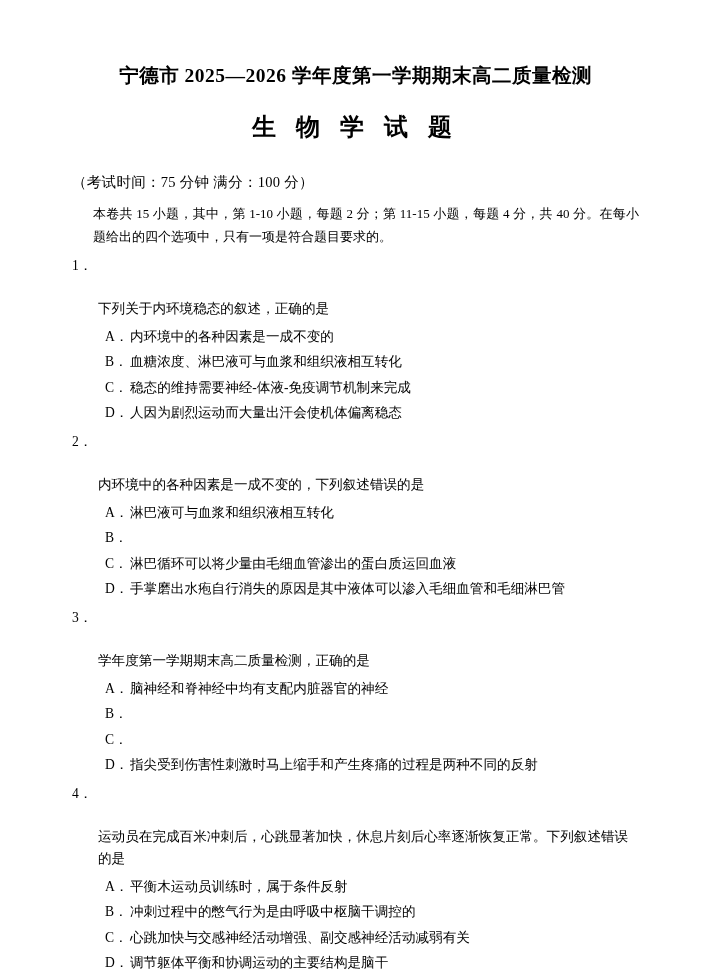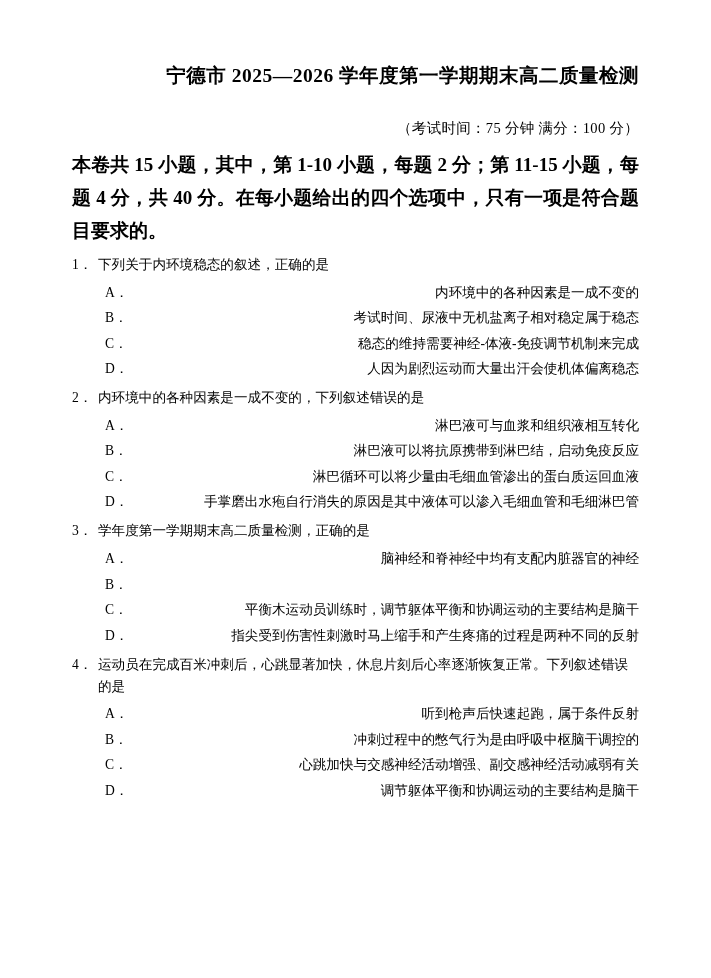--- a/index.html
+++ b/index.html
@@ -15,53 +15,54 @@
     overflow: hidden;
   }
   .page {
     position: relative;
     width: 711px;
     height: 978px;
     box-sizing: border-box;
     padding: 0 72px;
   }
   .doc-title {
-    text-align: right;
+    text-align: center;
     font-size: 19.5px;
     font-weight: bold;
     letter-spacing: 0.5px;
     margin-top: 62px;
     line-height: 1.4;
   }
   .doc-subtitle {
     text-align: center;
     font-size: 24px;
     font-weight: bold;
     letter-spacing: 7px;
     margin-top: 22px;
   }
   .exam-info {
-    text-align: right;
+    text-align: left;
     font-size: 14.5px;
     margin-top: 30px;
     letter-spacing: 0.3px;
   }
   .section-heading {
     text-align: center;
     font-size: 16.5px;
     font-weight: bold;
     margin-top: 19px;
     letter-spacing: 1px;
   }
   .instructions {
-    font-size: 19px;
-    font-weight: bold;
+    font-size: 13px;
+    font-weight: normal;
     line-height: 1.72;
     margin-top: 11px;
     text-align: justify;
+    margin-left: 21px;
   }
   .q-list {
     margin-top: 6px;
   }
   .question {
     margin-top: 7px;
   }
   .q-stem {
     display: flex;
     font-size: 13.6px;
@@ -70,70 +71,71 @@
   }
   .q-num {
     width: 26px;
     flex: 0 0 26px;
     text-align: right;
     padding-right: 6px;
     box-sizing: border-box;
   }
   .q-text {
     flex: 1 1 auto;
+    margin-top: 43px;
   }
   .options {
     margin-top: 2px;
   }
   .option {
     display: flex;
     font-size: 13.6px;
     line-height: 1.62;
     padding: 3.5px 0 0 0;
     align-items: flex-start;
   }
   .opt-label {
     width: 58px;
     flex: 0 0 58px;
     padding-left: 33px;
     box-sizing: border-box;
   }
   .opt-text {
     flex: 1 1 auto;
-    text-align: right;
   }
 </style>
 </head>
 <body>
 
 <div class="page">
 
   <div class="doc-title">宁德市 2025—2026 学年度第一学期期末高二质量检测</div>
 
+  <div class="doc-subtitle">生 物 学 试 题</div>
 
   <div class="exam-info">（考试时间：75 分钟    满分：100 分）</div>
 
 
   <div class="instructions">本卷共 15 小题，其中，第 1-10 小题，每题 2 分；第 11-15 小题，每题 4 分，共 40 分。在每小题给出的四个选项中，只有一项是符合题目要求的。</div>
 
   <div class="q-list">
 
     <div class="question">
       <div class="q-stem">
         <div class="q-num">1．</div>
         <div class="q-text">下列关于内环境稳态的叙述，正确的是</div>
       </div>
       <div class="options">
         <div class="option">
           <div class="opt-label">A．</div>
           <div class="opt-text">内环境中的各种因素是一成不变的</div>
         </div>
         <div class="option">
           <div class="opt-label">B．</div>
-          <div class="opt-text">考试时间、尿液中无机盐离子相对稳定属于稳态</div>
+          <div class="opt-text">血糖浓度、淋巴液可与血浆和组织液相互转化</div>
         </div>
         <div class="option">
           <div class="opt-label">C．</div>
           <div class="opt-text">稳态的维持需要神经-体液-免疫调节机制来完成</div>
         </div>
         <div class="option">
           <div class="opt-label">D．</div>
           <div class="opt-text">人因为剧烈运动而大量出汗会使机体偏离稳态</div>
         </div>
       </div>
@@ -144,21 +146,20 @@
         <div class="q-num">2．</div>
         <div class="q-text">内环境中的各种因素是一成不变的，下列叙述错误的是</div>
       </div>
       <div class="options">
         <div class="option">
           <div class="opt-label">A．</div>
           <div class="opt-text">淋巴液可与血浆和组织液相互转化</div>
         </div>
         <div class="option">
           <div class="opt-label">B．</div>
-          <div class="opt-text">淋巴液可以将抗原携带到淋巴结，启动免疫反应</div>
         </div>
         <div class="option">
           <div class="opt-label">C．</div>
           <div class="opt-text">淋巴循环可以将少量由毛细血管渗出的蛋白质运回血液</div>
         </div>
         <div class="option">
           <div class="opt-label">D．</div>
           <div class="opt-text">手掌磨出水疱自行消失的原因是其中液体可以渗入毛细血管和毛细淋巴管</div>
         </div>
       </div>
@@ -172,38 +173,37 @@
       <div class="options">
         <div class="option">
           <div class="opt-label">A．</div>
           <div class="opt-text">脑神经和脊神经中均有支配内脏器官的神经</div>
         </div>
         <div class="option">
           <div class="opt-label">B．</div>
         </div>
         <div class="option">
           <div class="opt-label">C．</div>
-          <div class="opt-text">平衡木运动员训练时，调节躯体平衡和协调运动的主要结构是脑干</div>
         </div>
         <div class="option">
           <div class="opt-label">D．</div>
           <div class="opt-text">指尖受到伤害性刺激时马上缩手和产生疼痛的过程是两种不同的反射</div>
         </div>
       </div>
     </div>
 
     <div class="question">
       <div class="q-stem">
         <div class="q-num">4．</div>
         <div class="q-text">运动员在完成百米冲刺后，心跳显著加快，休息片刻后心率逐渐恢复正常。下列叙述错误的是</div>
       </div>
       <div class="options">
         <div class="option">
           <div class="opt-label">A．</div>
-          <div class="opt-text">听到枪声后快速起跑，属于条件反射</div>
+          <div class="opt-text">平衡木运动员训练时，属于条件反射</div>
         </div>
         <div class="option">
           <div class="opt-label">B．</div>
           <div class="opt-text">冲刺过程中的憋气行为是由呼吸中枢脑干调控的</div>
         </div>
         <div class="option">
           <div class="opt-label">C．</div>
           <div class="opt-text">心跳加快与交感神经活动增强、副交感神经活动减弱有关</div>
         </div>
         <div class="option">

